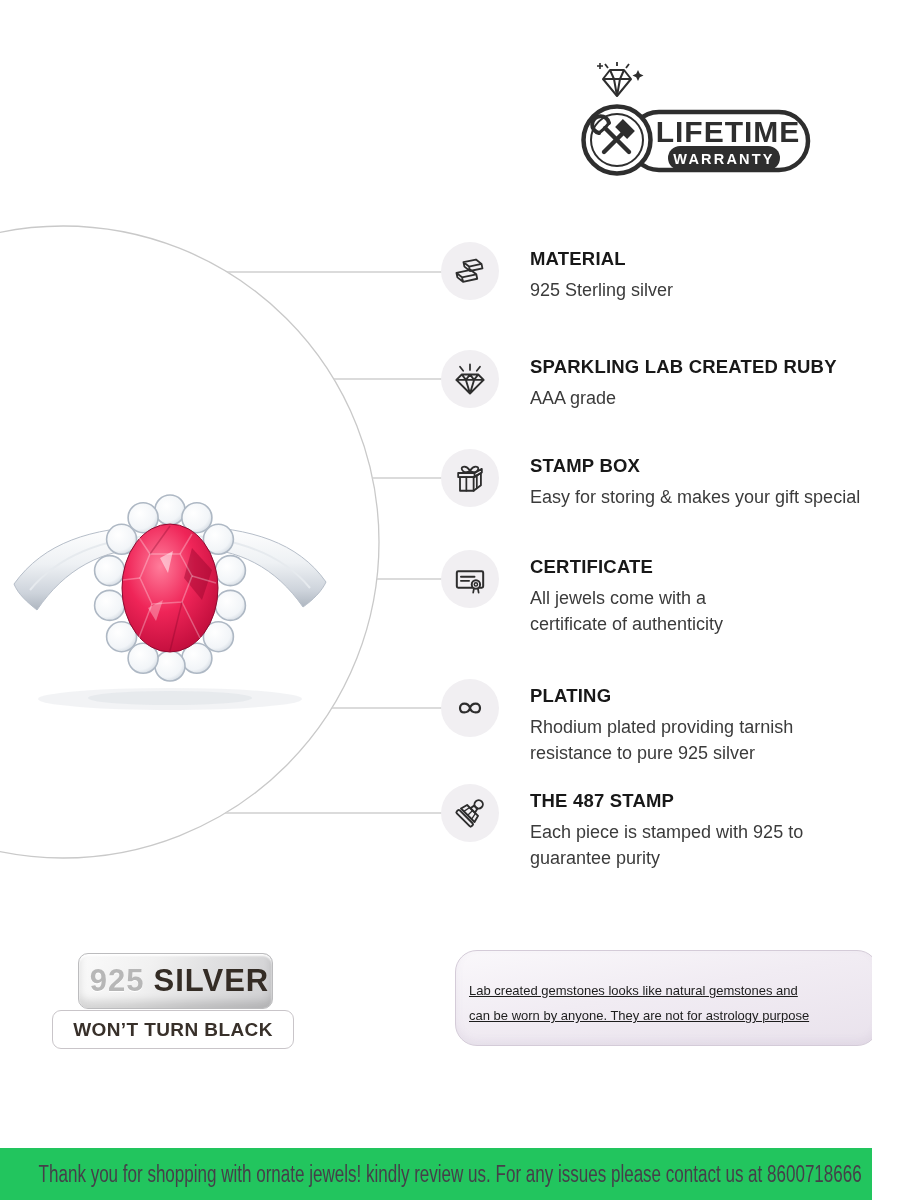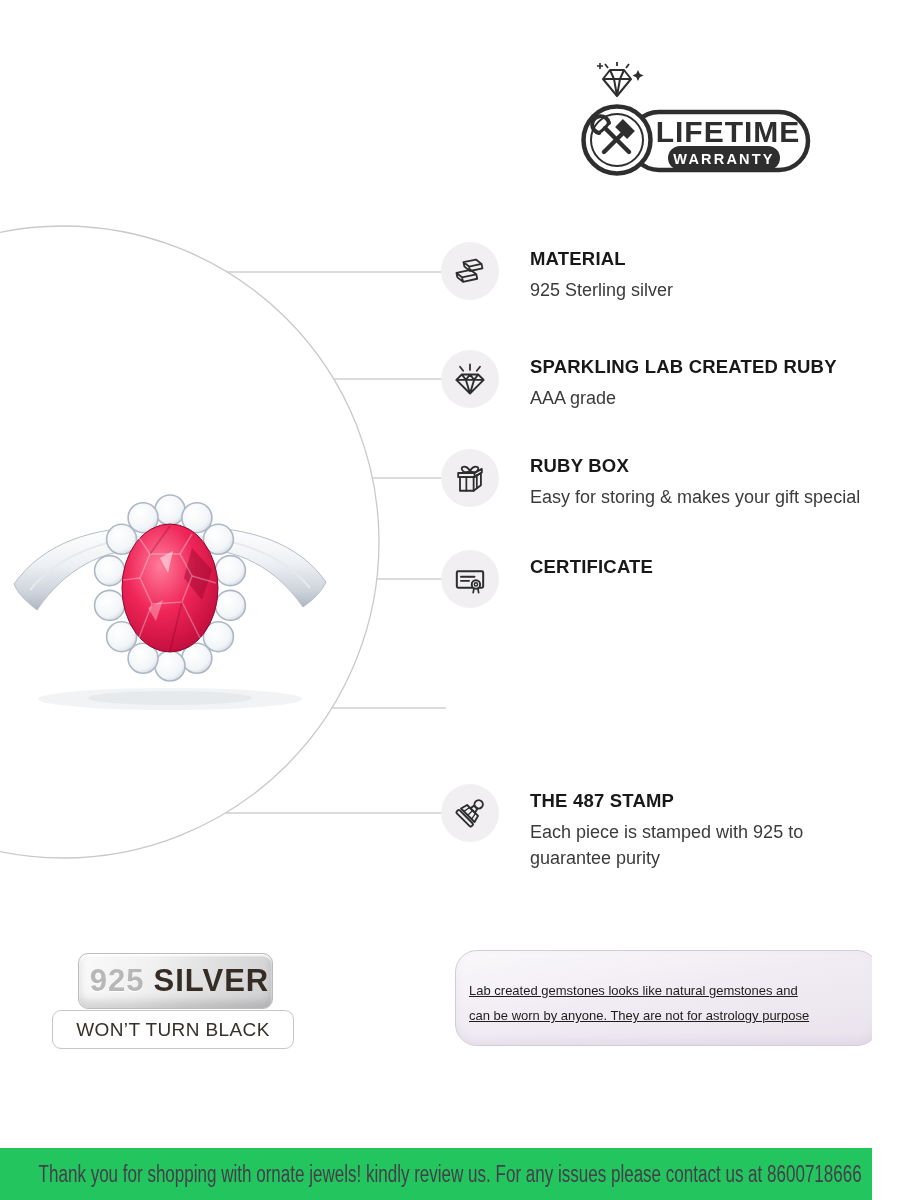--- a/index.html
+++ b/index.html
@@ -21,21 +21,21 @@
   .silver-badge{left:78px;top:953px;width:185px;height:54px;border-radius:10px;
     background:linear-gradient(115deg,#fafafa 0%,#f1f1f1 35%,#e2e2e3 60%,#cfcfd1 100%);
     border:1px solid #bcbcbe;
     box-shadow:inset 0 2px 2px rgba(255,255,255,.95), inset 0 -7px 9px rgba(0,0,0,.14);
     display:flex;align-items:center;justify-content:center;font-weight:bold;
     font-size:31px;letter-spacing:1px;padding-left:8px;}
   .silver-badge .num{color:#b7b7b7;text-shadow:0 1px 0 #fff;margin-right:9px;}
   .silver-badge .lbl{color:#342c25;}
   .tarnish-badge{left:52px;top:1010px;width:240px;height:37px;border-radius:9px;
     background:#fff;border:1.5px solid #c9c5c9;display:flex;align-items:center;justify-content:center;
-    font-size:19px;font-weight:normal;color:#38302a;letter-spacing:.4px;text-align:right;}
+    font-size:19px;font-weight:bold;color:#38302a;letter-spacing:.4px;text-align:right;}
 
   
   .note-box{left:455px;top:950px;width:424px;height:96px;border-radius:22px;
     background:linear-gradient(170deg,#faf8fb 0%,#f1ecf3 45%,#e9e2ec 100%);
     border:1px solid #d4cbd8;box-shadow:inset 0 -4px 8px rgba(120,95,135,.08);
     box-sizing:border-box;padding:27px 10px 0 13px;}
   .note-line{font-size:13px;line-height:25px;color:#1d1d1d;white-space:nowrap;text-decoration:underline;}
 
   
   .footer-bar{left:0;top:1148px;width:900px;height:52px;background:#22c55e;
@@ -193,42 +193,60 @@
         <path d="M11,21 h15 v15 h-15 Z"></path>
         <path d="M26,21 L34,16.5 V30 L26,36"></path>
         <path d="M9,16.5 h18 v4.5 h-18 Z"></path>
         <path d="M27,16.5 L35,12 L35,16 L27,21"></path>
         <path d="M18,21 V36 M29.5,19 V32.5" stroke-width="1.9"></path>
         <path d="M22,14 C17,6.5 9.5,10 14.5,14.5 C16.5,16 20,15.5 22,14 Z"></path>
         <path d="M22,14 C27,6.5 34.5,10 29.5,14.5 C27.5,16 24,15.5 22,14 Z"></path>
       </svg>
     </div>
     <div class="feature-text">
-      <div class="feature-title">RUBY BOX</div>
+      <div class="feature-title">STAMP BOX</div>
       <div class="feature-sub">
         <div>Easy for storing  &amp; makes your gift special</div>
       </div>
     </div>
   </div>
 
   <div class="feature-row" style="top:550px">
     <div class="icon-circle">
       <svg width="40" height="40" viewBox="0 0 44 44" fill="none" stroke="#2d2d2d" stroke-width="2.2" stroke-linejoin="round" stroke-linecap="round">
         <rect x="7.5" y="13.5" width="29" height="18" rx="1.5"></rect>
         <path d="M12,19.5 H27 M12,24 H21" stroke-width="2"></path>
         <path d="M26.5,31.5 L25.5,37 M30.5,31.5 L31.5,37" stroke-width="1.9"></path>
         <circle cx="28.5" cy="28" r="4.6" fill="#f1eff2"></circle>
         <circle cx="28.5" cy="28" r="1.8" stroke-width="1.6"></circle>
       </svg>
     </div>
     <div class="feature-text">
       <div class="feature-title">CERTIFICATE</div>
-    </div>
-  </div>
-
+      <div class="feature-sub">
+        <div>All jewels come with a</div>
+        <div>certificate of authenticity</div>
+      </div>
+    </div>
+  </div>
+
+  <div class="feature-row" style="top:679px">
+    <div class="icon-circle">
+      <svg width="40" height="40" viewBox="0 0 44 44" fill="none" stroke="#2d2d2d" stroke-width="2.4" stroke-linejoin="round" stroke-linecap="round">
+        <path d="M11,22 C11,15.5 20,15.5 22,22 C24,28.5 33,28.5 33,22 C33,15.5 24,15.5 22,22 C20,28.5 11,28.5 11,22 Z"></path>
+      </svg>
+    </div>
+    <div class="feature-text">
+      <div class="feature-title">PLATING</div>
+      <div class="feature-sub">
+        <div>Rhodium plated providing tarnish</div>
+        <div>resistance to pure 925 silver</div>
+      </div>
+    </div>
+  </div>
 
   <div class="feature-row" style="top:784px">
     <div class="icon-circle">
       <svg width="40" height="40" viewBox="0 0 44 44" fill="none" stroke="#2d2d2d" stroke-width="2.1" stroke-linejoin="round" stroke-linecap="round">
         <g transform="rotate(45 22 22)">
           <circle cx="22" cy="8.5" r="4.6"></circle>
           <path d="M19.5,13 L24.5,13 L25.5,18 L18.5,18 Z"></path>
           <path d="M13.5,18 L30.5,18 L32.5,25.5 L11.5,25.5 Z"></path>
           <path d="M17.5,18 L16,25.5 M22,18 L22,25.5 M26.5,18 L28,25.5" stroke-width="1.4"></path>
           <rect x="10.5" y="28" width="23" height="4.5" rx="1.5"></rect>

